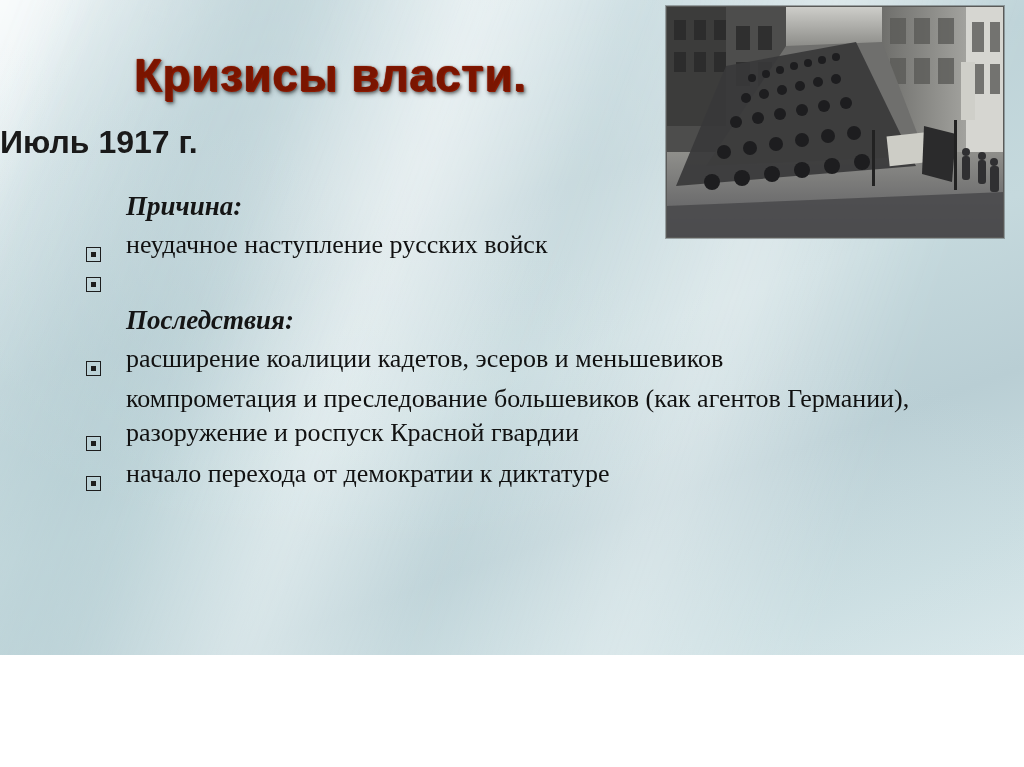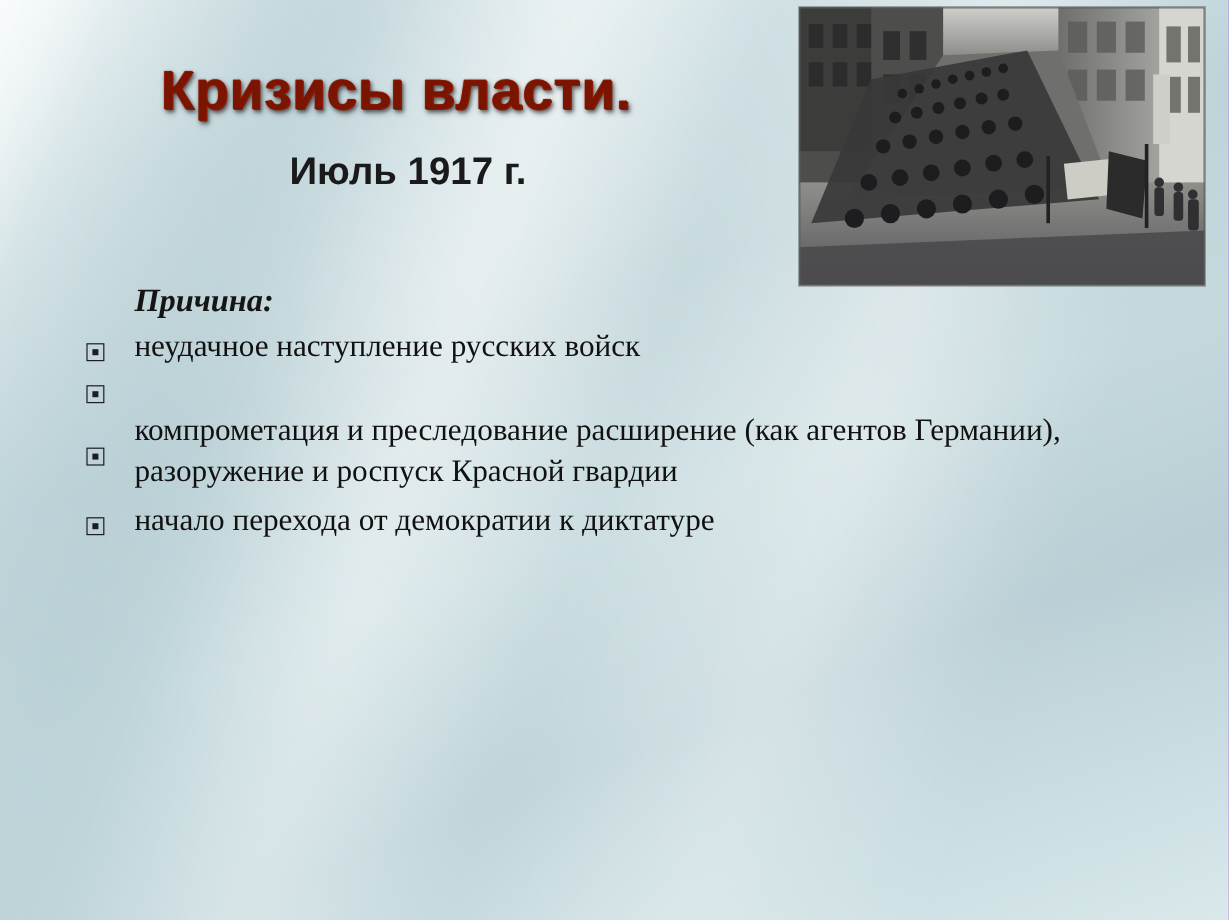--- a/index.html
+++ b/index.html
@@ -8,23 +8,23 @@
   }
   body {
     width: 1024px;
     height: 767px;
     overflow: hidden;
     font-family: "Liberation Serif", serif;
   }
   .slide {
     position: relative;
     width: 1024px;
-    height: 767px;
+    height: 655px;
     overflow: hidden;
-    background: #8b5cf6;
+    background: #f97316;
   }
   
   .bg-base {
     position: absolute;
     inset: 0;
     background:
       linear-gradient(160deg, #e8f1f3 0%, #cfe0e4 18%, #bed3d8 38%, #c5d9dd 55%, #b9ced4 72%, #cadde1 88%, #dbe9ec 100%);
   }
   .ray {
     position: absolute;
@@ -90,61 +90,59 @@
     background: linear-gradient(180deg, #e86a2a 0%, #cf3507 28%, #a81a00 62%, #7f1200 100%);
     -webkit-background-clip: text;
     background-clip: text;
     -webkit-text-fill-color: transparent;
     filter: drop-shadow(1px 2px 2px rgba(0,0,0,0.4));
   }
   .subtitle {
     position: absolute;
     left: 0; top: 124px;
     width: 680px;
-    text-align: center;
     font-family: "Liberation Sans", sans-serif;
     font-weight: bold;
     font-size: 32px;
     color: #1a1a1a;
   }
 
   .photo {
     position: absolute;
     right: 20px;
     top: 6px;
     width: 338px;
     height: 232px;
     overflow: hidden;
     background: #9a9a96;
     box-shadow: 0 0 0 1px rgba(60,60,60,0.4);
   }
   .photo svg { display: block; }
 
   .content {
     position: absolute;
-    left: 66px;
+    left: 80px;
     top: 190px;
     width: 900px;
-    margin-top: 44px;
   }
   .heading {
     font-family: "Liberation Serif", serif;
     font-weight: bold;
     font-style: italic;
     font-size: 27px;
     color: #151515;
     margin: 0 0 4px 46px;
     line-height: 1.25;
   }
   .heading.second {
     margin-top: 12px;
   }
   .bullet-row {
     display: flex;
-    align-items: center;
+    align-items: flex-end;
     margin: 0 0 6px 0;
   }
   .bullet-mark {
     flex: 0 0 auto;
     width: 46px;
     padding-top: 9px;
     box-sizing: border-box;
     display: flex;
     justify-content: flex-start;
     padding-left: 6px;
@@ -308,30 +306,39 @@
     </div>
 
     <div class="bullet-row">
       <div class="bullet-mark">
         <div class="sq-outer">
             <div class="sq-inner"></div>
           </div>
       </div>
     </div>
 
-
-
-
-    <div class="bullet-row">
-      <div class="bullet-mark">
-        <div class="sq-outer">
-            <div class="sq-inner"></div>
-          </div>
-      </div>
-      <div class="bullet-text">компрометация и преследование расширение (как агентов Германии), разоружение и роспуск Красной гвардии</div>
+    <div class="heading second">Последствия:</div>
+
+    <div class="bullet-row">
+      <div class="bullet-mark">
+        <div class="sq-outer">
+            <div class="sq-inner"></div>
+          </div>
+      </div>
+      <div class="bullet-text">расширение коалиции кадетов, эсеров и меньшевиков</div>
+    </div>
+
+
+    <div class="bullet-row">
+      <div class="bullet-mark">
+        <div class="sq-outer">
+            <div class="sq-inner"></div>
+          </div>
+      </div>
+      <div class="bullet-text">компрометация и преследование большевиков (как агентов Германии), разоружение и роспуск Красной гвардии</div>
     </div>
 
     <div class="bullet-row">
       <div class="bullet-mark">
         <div class="sq-outer">
             <div class="sq-inner"></div>
           </div>
       </div>
       <div class="bullet-text">начало перехода от демократии к диктатуре</div>
     </div>

